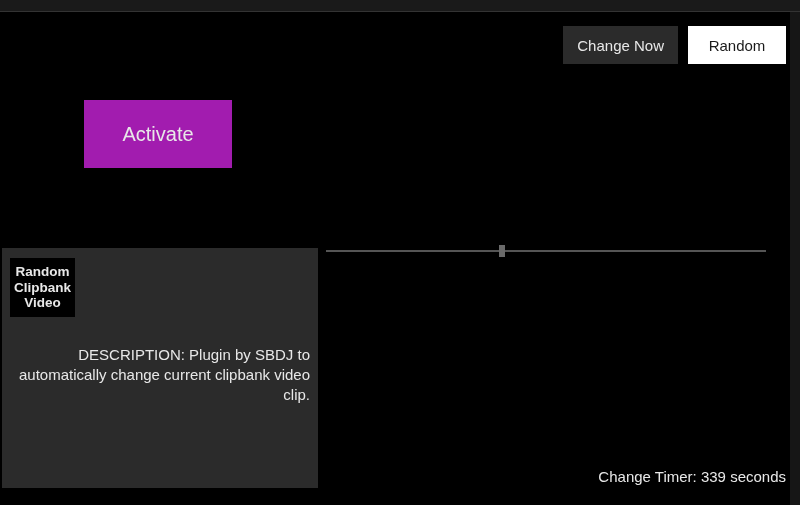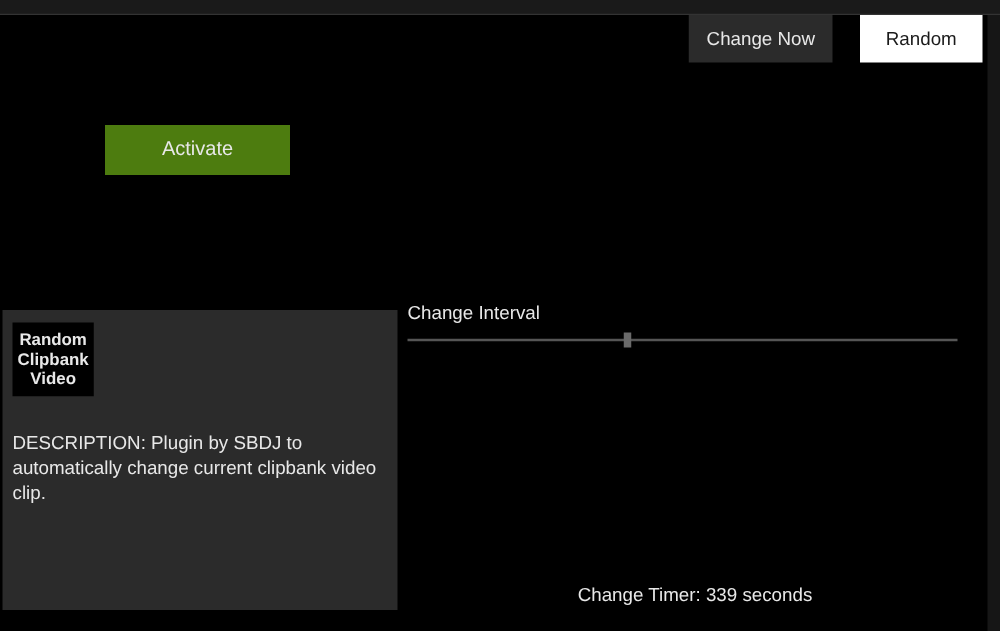--- a/index.html
+++ b/index.html
@@ -9,22 +9,22 @@
   
   .top-frame {
     height: 12px;
     background: #1a1a1a;
     border-bottom: 1px solid #333;
   }
   
   .toolbar {
     display: flex;
     justify-content: flex-end;
-    padding: 0 14px 0 0;
-    gap: 22px;
+    padding: 14px 14px 0 0;
+    gap: 10px;
   }
   
   .tbtn {
     background: #2b2b2b;
     color: #e8e8e8;
     border: none;
     height: 38px;
     min-width: 98px;
     padding: 0 14px;
     font-size: 15px;
@@ -38,26 +38,26 @@
     background: #ffffff;
     color: #1a1a1a;
   }
   
   .activate-wrap {
     position: absolute;
     left: 84px;
     top: 100px;
   }
   .activate-btn {
-    background: #4d7c0f;
+    background: #a21caf;
     color: #e8e8e8;
     border: none;
     width: 148px;
-    height: 40px;
-    font-size: 16px;
+    height: 68px;
+    font-size: 20px;
     font-family: inherit;
     cursor: pointer;
   }
   
   .info-panel {
     position: absolute;
     left: 2px;
     top: 248px;
     width: 316px;
     height: 240px;
@@ -73,21 +73,21 @@
     display: inline-block;
     padding: 6px 4px;
     margin: 2px 0 14px 0;
     font-size: 13.5px;
     font-weight: bold;
     text-align: center;
     line-height: 1.15;
   }
   
   .info-line { white-space: normal; }
-  .info-block { margin-top: 14px; }
+  .info-block { margin-top: 14px; text-align: right; }
   
   .right-area {
     position: absolute;
     left: 326px;
     top: 242px;
     right: 14px;
     bottom: 14px;
     color: #e8e8e8;
   }
   
@@ -117,21 +117,21 @@
     height: 12px;
     background: #6a6a6a;
     transform: translate(-50%, -50%);
   }
   
   .timer {
     position: absolute;
     bottom: 6px;
     left: 0;
     right: 0;
-    text-align: center;
+    text-align: right;
     font-size: 15px;
     color: #e8e8e8;
   }
   
   .scroll-edge {
     position: absolute;
     right: 0;
     top: 12px;
     bottom: 0;
     width: 10px;
@@ -160,21 +160,20 @@
       <div>Clipbank</div>
       <div>Video</div>
     </div>
     <div class="info-block info-line">
       <span>DESCRIPTION:</span>
       <span>Plugin by SBDJ to automatically change current clipbank video clip.</span>
     </div>
   </div>
 
   <div class="right-area">
-    <div class="interval-label">Change Interval</div>
     <div class="slider">
       <div class="slider-track"></div>
       <div class="slider-thumb" style="left: 40%;"></div>
     </div>
     <div class="timer">
       <span>Change Timer:</span>
       <span>339</span>
       <span>seconds</span>
     </div>
   </div>

